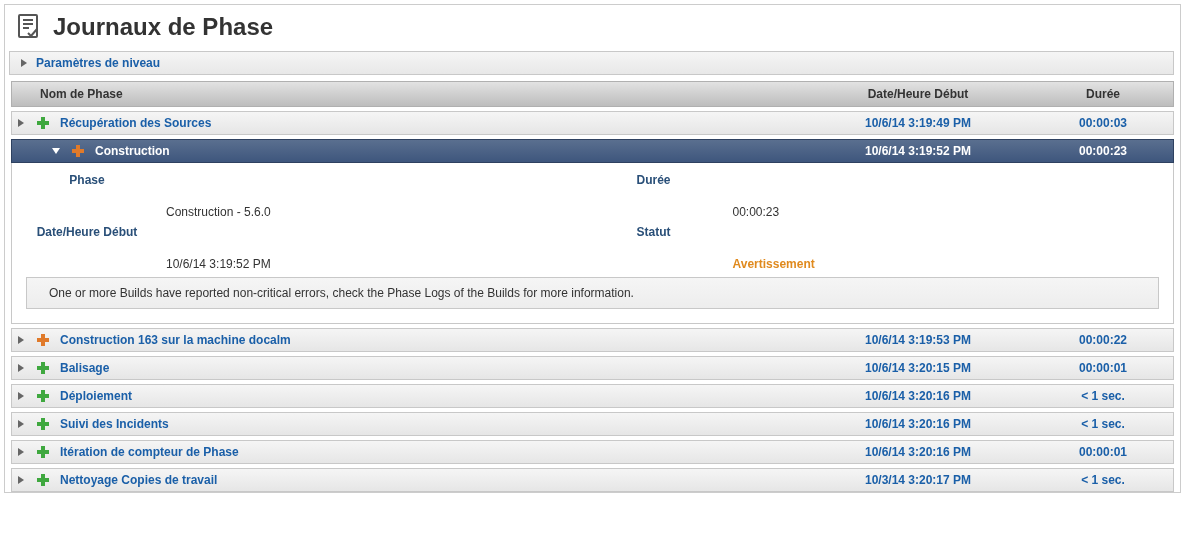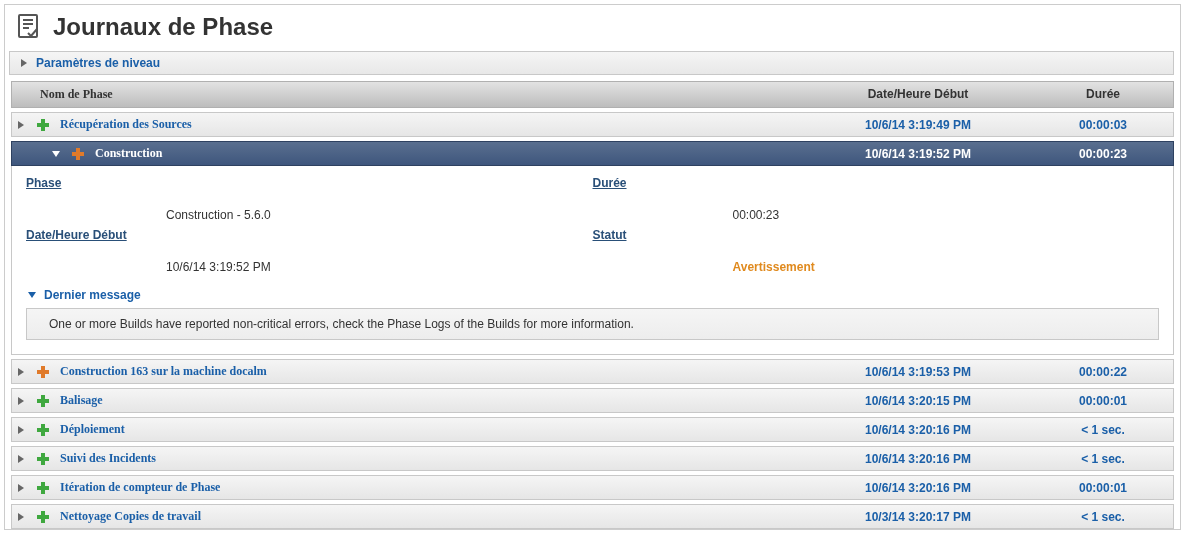--- a/index.html
+++ b/index.html
@@ -48,21 +48,21 @@
     margin: 0 6px;
     border: 1px solid #b0b0b0;
     background: linear-gradient(#e2e2e2, #bdbdbd);
     display: flex;
     font-weight: bold;
     color: #333;
     padding: 5px 0;
   }
   .col-expand { width: 24px; }
   .col-icon   { width: 20px; }
-  .col-name   { flex: 1; padding-left: 4px; font-family: Liberation Serif, serif; }
+  .col-name   { flex: 1; padding-left: 4px; }
   .col-date   { width: 230px; text-align: center; }
   .col-dur    { width: 140px; text-align: center; }
 
   .row {
     margin: 4px 6px 0 6px;
     border: 1px solid #c8c8c8;
     background: linear-gradient(#f5f5f5, #e6e6e6);
     display: flex;
     align-items: center;
     padding: 4px 0;
@@ -99,21 +99,21 @@
     border: 1px solid #c8c8c8;
     border-top: none;
     background: #fff;
     padding: 10px 14px 14px 14px;
   }
   .kv-grid {
     display: flex;
   }
   .kv-col { width: 50%; }
   .kv { display:flex; margin-bottom: 6px; }
-  .kv .k { width: 140px; text-align: left; font-weight: bold; color: #294f78; padding-right: 18px; text-decoration: underline; }
+  .kv .k { width: 140px; text-align: center; font-weight: bold; color: #294f78; padding-right: 18px; }
   .kv .v { color: #333; margin-top: 32px; }
   .v.warning { color: #e08a1e; font-weight: bold; }
 
   .subheader {
     display:flex; align-items:center;
     color:#1a5fa8; font-weight:bold;
     margin: 8px 0 6px 0;
     cursor:pointer;
   }
   .msgbox {
@@ -202,28 +202,20 @@
             <div class="kv">
               <div class="k">Durée</div>
               <div class="v">00:00:23</div>
             </div>
             <div class="kv">
               <div class="k">Statut</div>
               <div class="v warning">Avertissement</div>
             </div>
           </div>
         </div>
-        <div class="subheader">
-          <span class="chevron">
-            <svg width="8" height="8" viewBox="0 0 8 8">
-              <polygon points="0,1 8,1 4,7" fill="#1a5fa8"></polygon>
-            </svg>
-          </span>
-          <span>Dernier message</span>
-        </div>
         <div class="msgbox">One or more Builds have reported non-critical errors, check the Phase Logs of the Builds for more information.</div>
       </div>
       <div class="row">
         <div class="col-expand" style="display:flex;align-items:center;justify-content:center;">
           <span class="chevron">
             <svg width="8" height="8" viewBox="0 0 8 8">
               <polygon points="1,0 7,4 1,8" fill="#666"></polygon>
             </svg>
           </span>
         </div>

